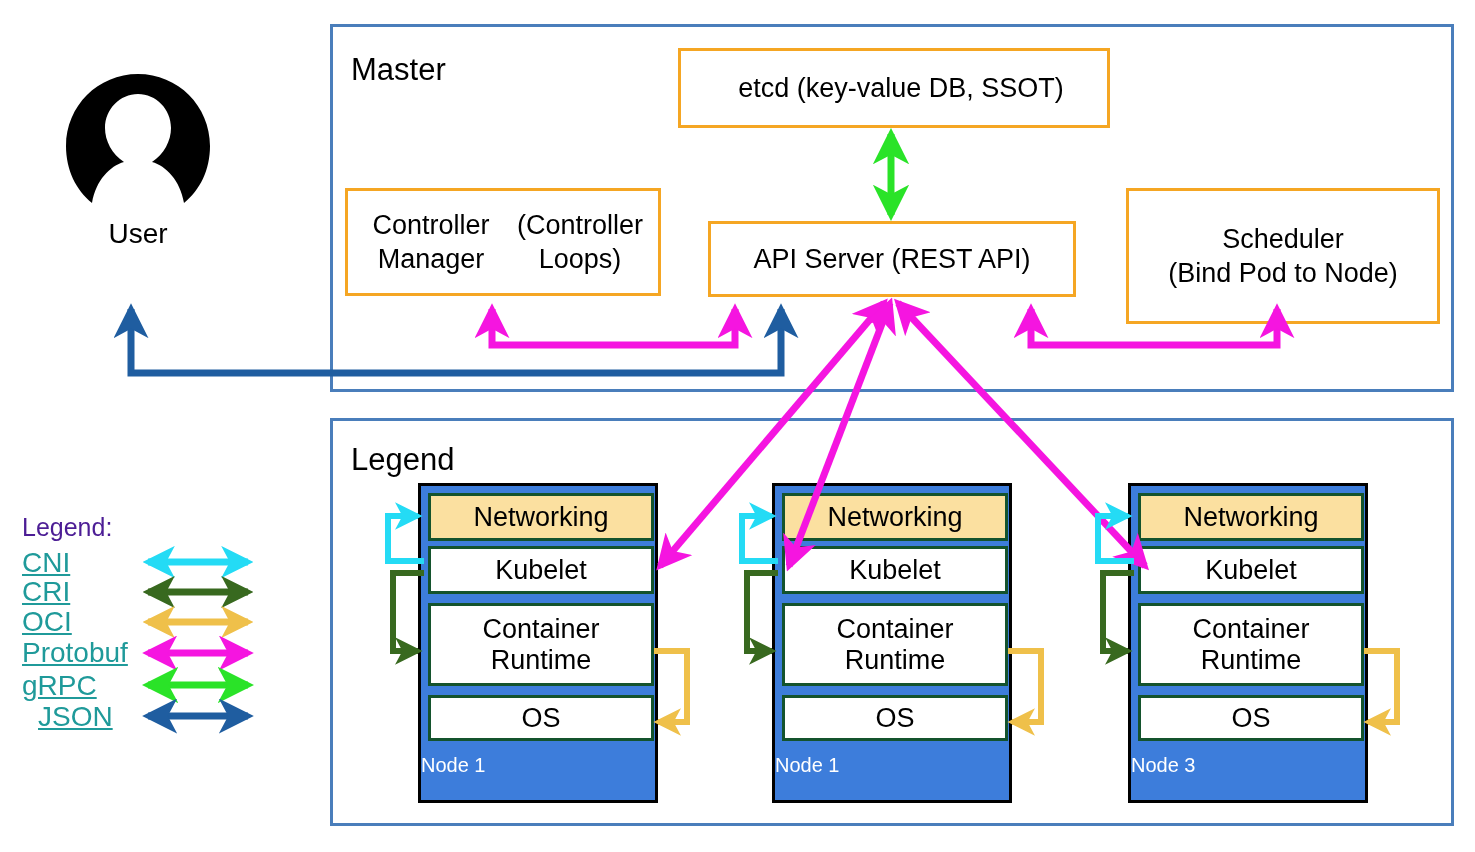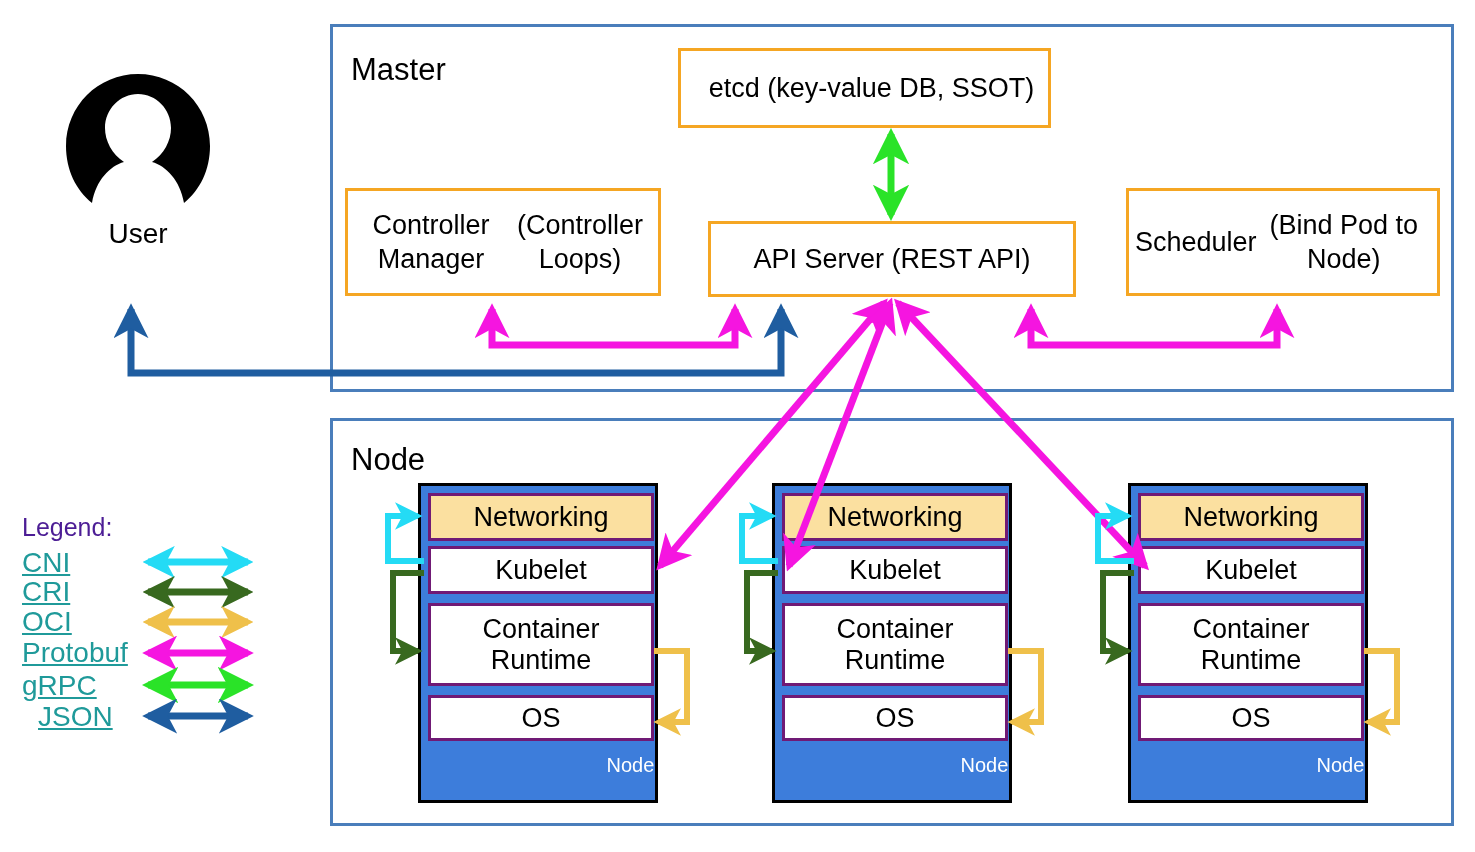--- a/index.html
+++ b/index.html
@@ -16,25 +16,25 @@
   .mbox{position:absolute;border:3px solid #f5a623;background:#ffffff;box-sizing:border-box;
         display:flex;align-items:center;justify-content:center;text-align:center;
         font-size:27px;line-height:34px;color:#000;padding:2px 6px;}
 
   
   .user-wrap{position:absolute;}
   .user-label{position:absolute;font-size:28px;line-height:28px;text-align:center;width:100%;}
 
   
   .node-card{position:absolute;background:#3d7ddb;border:3px solid #000;box-sizing:border-box;}
-  .node-layer{position:absolute;border:3px solid #701a75;box-sizing:border-box;background:#ffffff;
+  .node-layer{position:absolute;border:3px solid #14532d;box-sizing:border-box;background:#ffffff;
               display:flex;align-items:center;justify-content:center;text-align:center;
               font-size:27px;line-height:31px;color:#000;}
   .node-layer.net{background:#fbe0a0;}
-  .node-name{position:absolute;width:100%;text-align:right;color:#ffffff;font-size:20px;line-height:22px;padding-left:16px;}
+  .node-name{position:absolute;width:100%;text-align:left;color:#ffffff;font-size:20px;line-height:22px;}
 
   
   .legend-title{position:absolute;font-size:25px;line-height:25px;color:#4c1d95;}
   .legend-label{position:absolute;font-size:28px;line-height:28px;color:#1f9a9a;
                 text-decoration:underline;white-space:nowrap;}
 
   svg.olay{position:absolute;left:0;top:0;width:1475px;height:852px;pointer-events:none;overflow:visible;}
 </style>
 </head>
 <body>
@@ -49,40 +49,40 @@
                C94 24 109 39 109 58 C109 71 102 84 90 92
                C104 96 118 110 122 133
                C138 120 148 100 148 76 C148 36 116 4 76 4 Z" fill="#000000"></path>
     </svg>
     <div class="user-label" style="top:150px;left:0;">User</div>
   </div>
 
   <div class="group-box" style="left:330px;top:24px;width:1124px;height:368px;"></div>
   <div class="group-title" style="left:351px;top:52px;">Master</div>
 
-  <div class="mbox" style="left:678px;top:48px;width:373px;height:80px;padding-left:20px;">
+  <div class="mbox" style="left:678px;top:48px;width:432px;height:80px;padding-left:20px;">
     <span>etcd (key-value DB, SSOT)</span>
   </div>
 
   <div class="mbox" style="left:345px;top:188px;width:316px;height:108px;flex-direction:row;">
     <span>Controller Manager</span>
     <span>(Controller Loops)</span>
   </div>
 
   <div class="mbox" style="left:708px;top:221px;width:368px;height:76px;">
     <span>API Server (REST API)</span>
   </div>
 
-  <div class="mbox" style="left:1126px;top:188px;width:314px;height:108px;flex-direction:row;justify-content:space-between;">
+  <div class="mbox" style="left:1126px;top:188px;width:314px;height:136px;flex-direction:column;">
     <span>Scheduler</span>
     <span>(Bind Pod to Node)</span>
   </div>
 
   <div class="group-box" style="left:330px;top:418px;width:1124px;height:408px;"></div>
-  <div class="group-title" style="left:351px;top:442px;">Node</div>
+  <div class="group-title" style="left:351px;top:442px;">Legend</div>
 
   <div class="node-card" style="left:418px;top:483px;width:240px;height:320px;">
     <div class="node-layer net" style="left:7px;top:7px;width:226px;height:48px;">
       <span>Networking</span>
     </div>
     <div class="node-layer" style="left:7px;top:60px;width:226px;height:48px;">
       <span>Kubelet</span>
     </div>
     <div class="node-layer" style="left:7px;top:117px;width:226px;height:83px;flex-direction:column;">
       <span>Container</span>
@@ -118,21 +118,21 @@
     <div class="node-layer" style="left:7px;top:60px;width:226px;height:48px;">
       <span>Kubelet</span>
     </div>
     <div class="node-layer" style="left:7px;top:117px;width:226px;height:83px;flex-direction:column;">
       <span>Container</span>
       <span>Runtime</span>
     </div>
     <div class="node-layer" style="left:7px;top:209px;width:226px;height:46px;">
       <span>OS</span>
     </div>
-    <div class="node-name" style="top:268px;left:0;">Node 9</div>
+    <div class="node-name" style="top:268px;left:0;">Node 3</div>
   </div>
 
   <div class="legend-title" style="left:22px;top:515px;">Legend:</div>
 
   <div class="legend-label" style="left:22px;top:549px;">CNI</div>
   <div class="legend-label" style="left:22px;top:578px;">CRI</div>
   <div class="legend-label" style="left:22px;top:608px;">OCI</div>
   <div class="legend-label" style="left:22px;top:639px;">Protobuf</div>
   <div class="legend-label" style="left:22px;top:672px;">gRPC</div>
   <div class="legend-label" style="left:38px;top:703px;">JSON</div>

